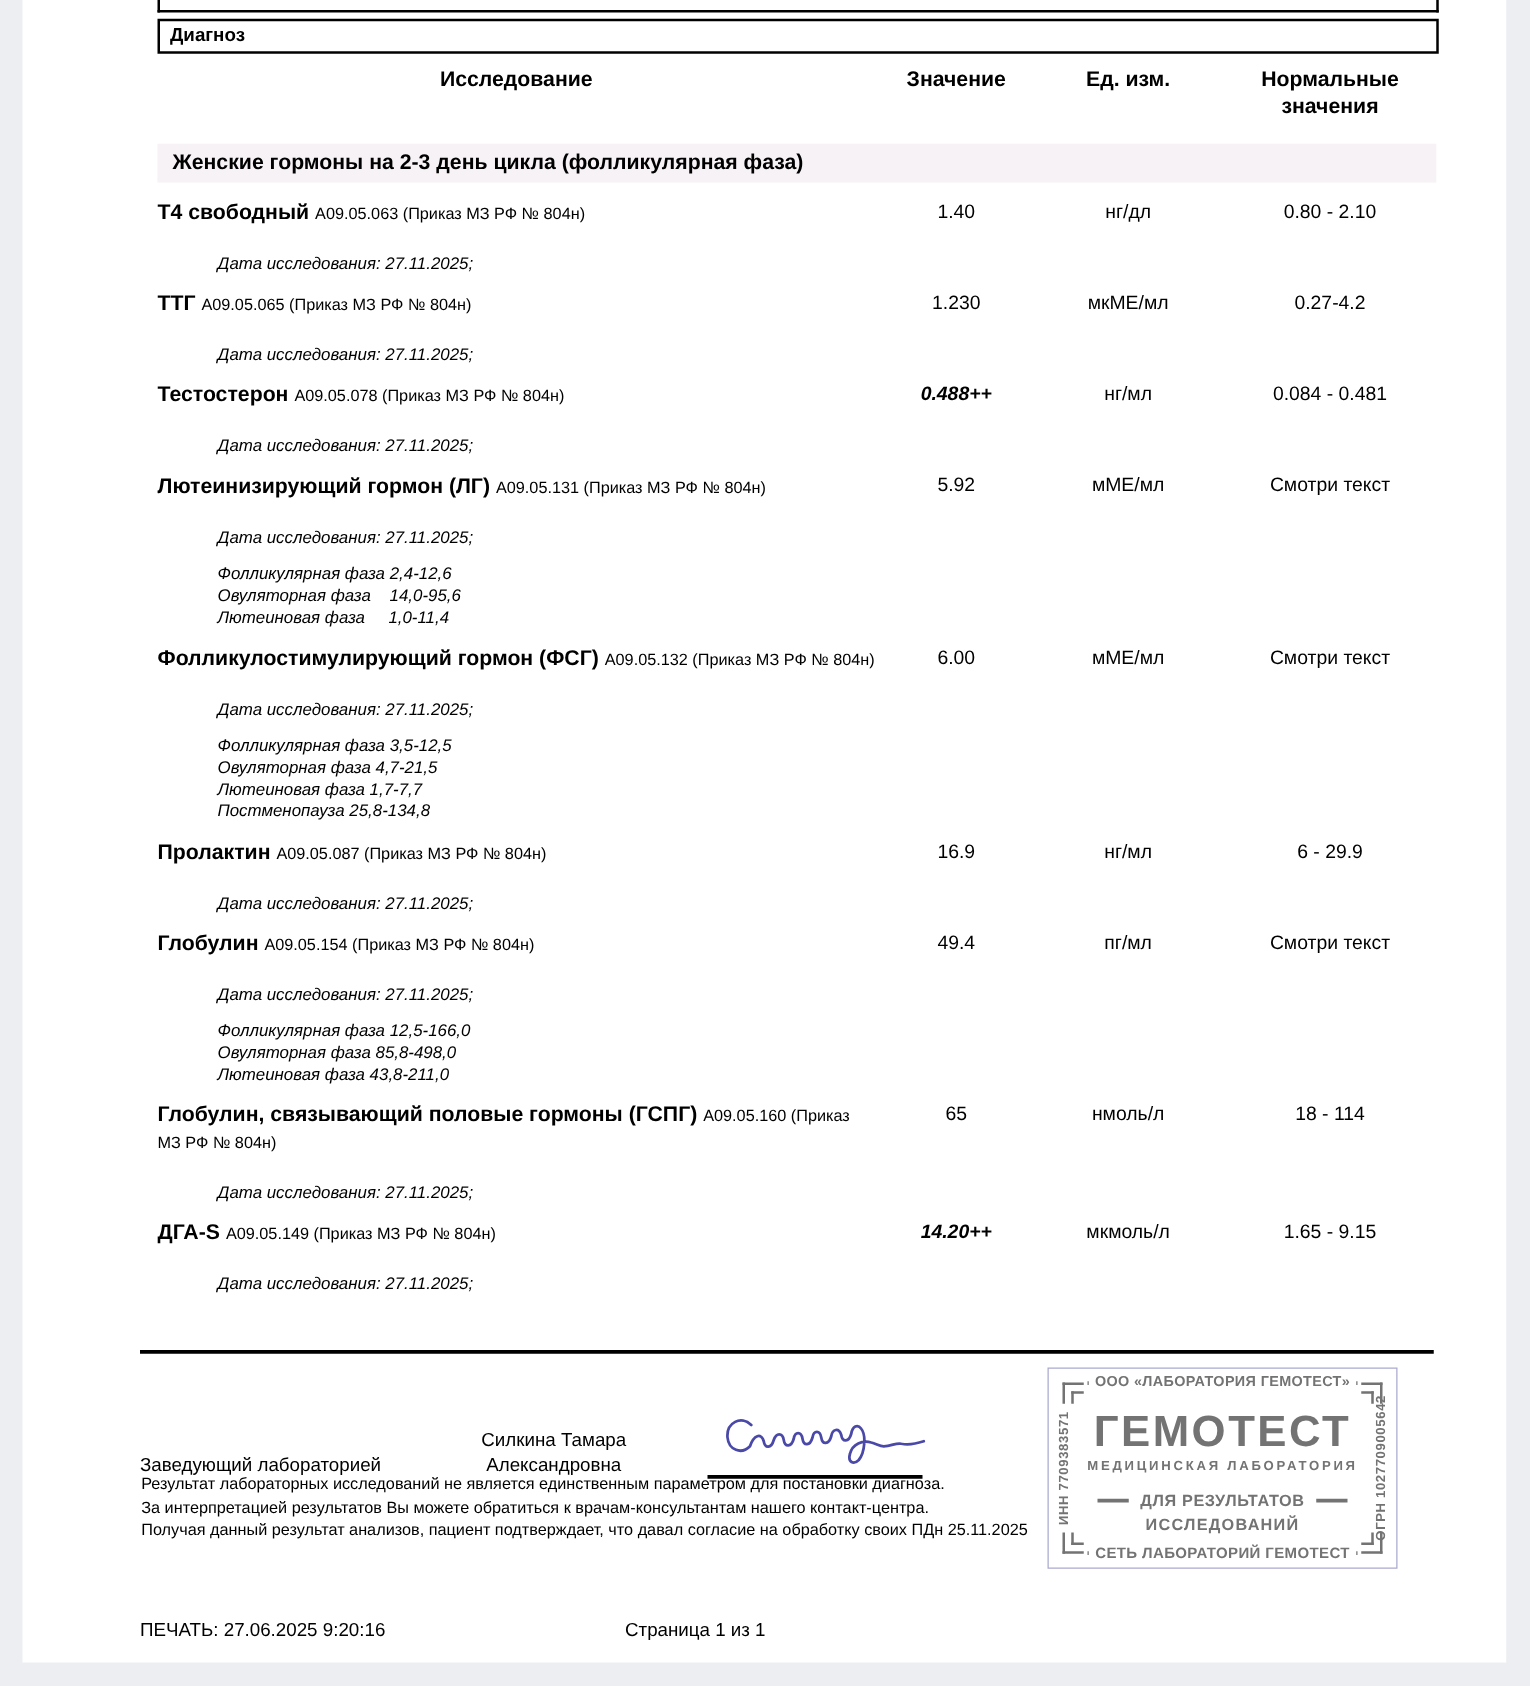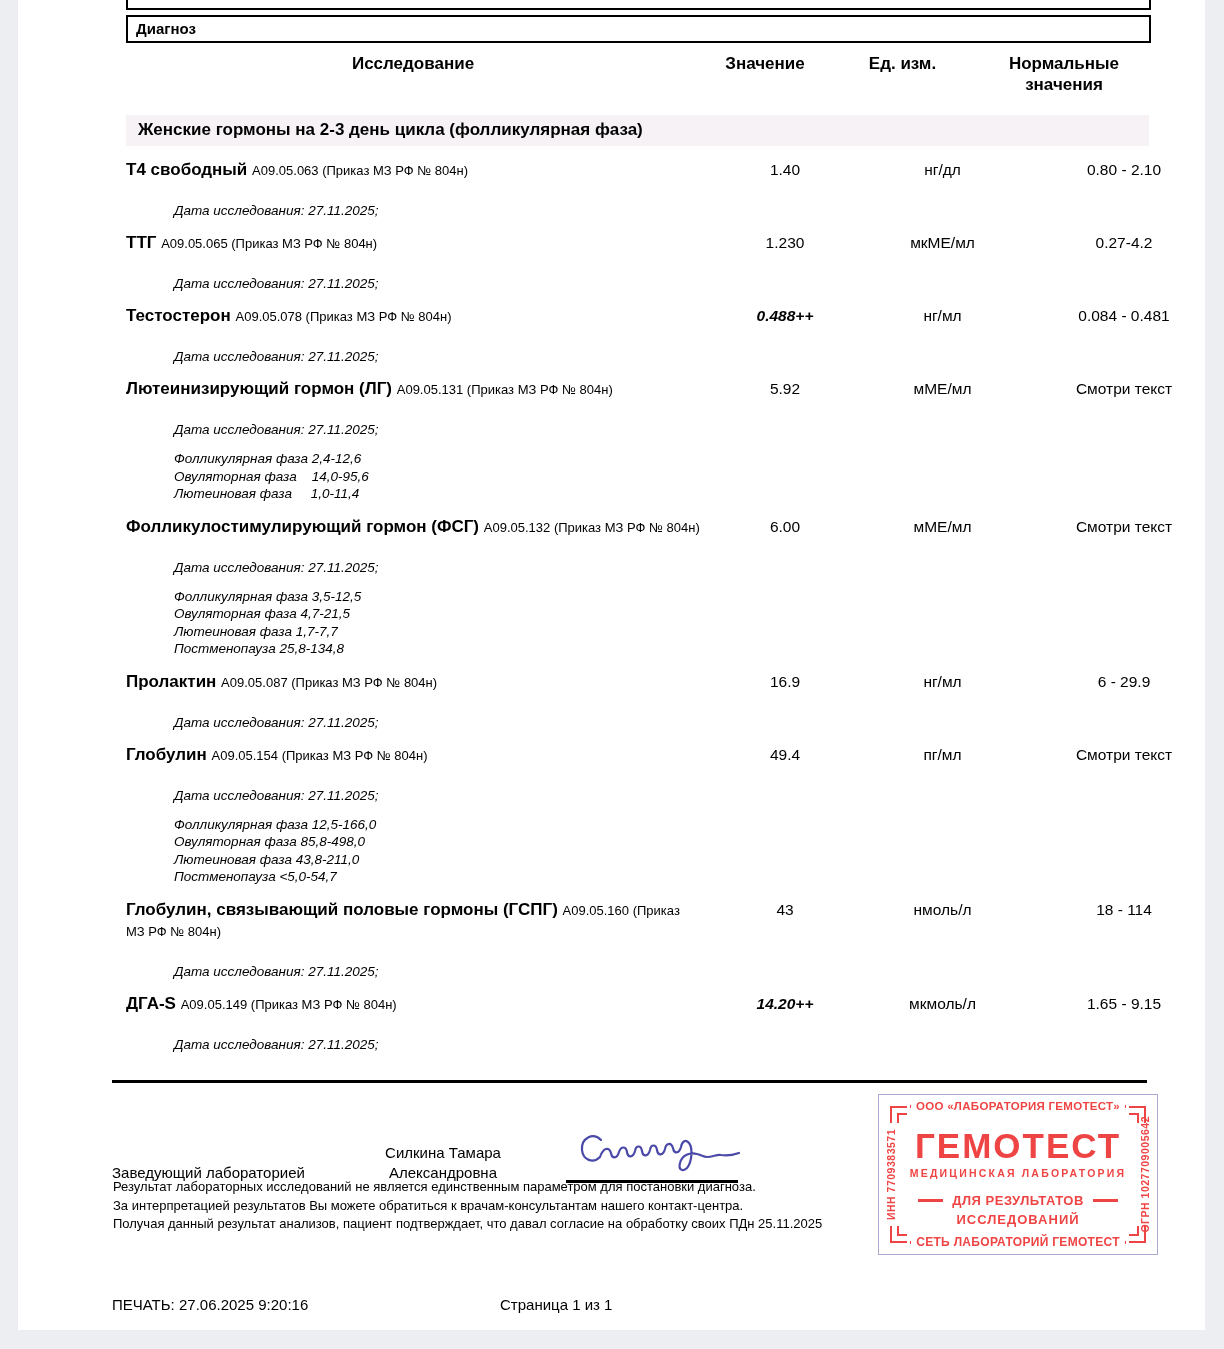--- a/index.html
+++ b/index.html
@@ -32,21 +32,20 @@
     font-weight:bold; font-size:17px; line-height:21px; text-align:center;
   }
   .section-bar {
     margin-top:20px; width:1023px; background:#f7f2f6;
     font-weight:bold; font-size:17px; padding:5px 8px 6px 12px;
   }
 
   .trow {
     display:grid; grid-template-columns:574px 130px 145px 178px;
     margin-top:14px;
-    gap:20px;
   }
   .tname-cell { font-size:17px; font-weight:bold; line-height:20px; }
   .tcode { font-size:13px; font-weight:normal; }
   .tval, .tunits, .tnorm { text-align:center; font-size:15.5px; line-height:20px; }
   .tval.abnormal { font-weight:bold; font-style:italic; }
   .tdate { margin:21px 0 0 48px; font-style:italic; font-size:13.5px; line-height:17px; }
   .phases { margin:12px 0 0 48px; font-style:italic; font-size:13.5px; line-height:17.5px; white-space:pre; }
 
   
   .sep-line { position:absolute; left:94px; top:1080px; width:1035px; height:3px; background:#000; }
@@ -54,22 +53,22 @@
   .signer-name { position:absolute; left:310px; top:1143px; width:230px; text-align:center; font-size:15px; line-height:20px; }
   .sig-wrap { position:absolute; left:545px; top:1128px; width:190px; height:50px; }
   .sig-underline { position:absolute; left:548px; top:1180px; width:172px; height:3px; background:#000; }
 
   .disclaimer { position:absolute; left:95px; top:1178px; font-size:13px; line-height:18.5px; }
   .print-line { position:absolute; left:94px; top:1296px; font-size:15px; }
   .page-num { position:absolute; left:482px; top:1296px; font-size:15px; }
 
   
   .stamp {
-    position:absolute; left:860px; top:1094px; width:280px; height:161px;
-    border:1px solid #aaa9cf; color:#ef4444;text-decoration:underline;
+    position:absolute; left:820px; top:1094px; width:280px; height:161px;
+    border:1px solid #aaa9cf; color:#737373;text-decoration:underline;
   }
   .stamp .c { position:absolute; }
   .c-out { width:17px; height:17px; }
   .c-in  { width:10px; height:10px; }
   .tl.c-out { left:11px; top:11px; border-left:2.5px solid; border-top:2.5px solid; }
   .tl.c-in  { left:18px; top:18px; border-left:2px solid; border-top:2px solid; }
   .tr-.c-out { right:11px; top:11px; border-right:2.5px solid; border-top:2.5px solid; }
   .tr-.c-in  { right:18px; top:18px; border-right:2px solid; border-top:2px solid; }
   .bl.c-out { left:11px; bottom:11px; border-left:2.5px solid; border-bottom:2.5px solid; }
   .bl.c-in  { left:18px; bottom:18px; border-left:2px solid; border-bottom:2px solid; }
@@ -224,30 +223,30 @@
     <div class="trow">
       <div class="tname-cell">
         <span class="tname">Глобулин</span>
         <span class="tcode">А09.05.154 (Приказ МЗ РФ № 804н)</span>
       </div>
       <div class="tval">49.4</div>
       <div class="tunits">пг/мл</div>
       <div class="tnorm">Смотри текст</div>
     </div>
     <div class="tdate">Дата исследования: 27.11.2025;</div>
-    <div class="phases"><div>Фолликулярная фаза 12,5-166,0</div><div>Овуляторная фаза 85,8-498,0</div><div>Лютеиновая фаза 43,8-211,0</div><div>Постменопауза &lt;5,0-54,7</div></div>
+    <div class="phases"><div>Фолликулярная фаза 12,5-166,0</div><div>Овуляторная фаза 85,8-498,0</div><div>Лютеиновая фаза 43,8-211,0</div></div>
   </div>
 
   <div>
     <div class="trow">
       <div class="tname-cell">
         <span class="tname">Глобулин, связывающий половые гормоны (ГСПГ)</span>
         <span class="tcode">А09.05.160 (Приказ МЗ РФ № 804н)</span>
       </div>
-      <div class="tval">43</div>
+      <div class="tval">65</div>
       <div class="tunits">нмоль/л</div>
       <div class="tnorm">18 - 114</div>
     </div>
     <div class="tdate">Дата исследования: 27.11.2025;</div>
 
   </div>
 
   <div>
     <div class="trow">
       <div class="tname-cell">

